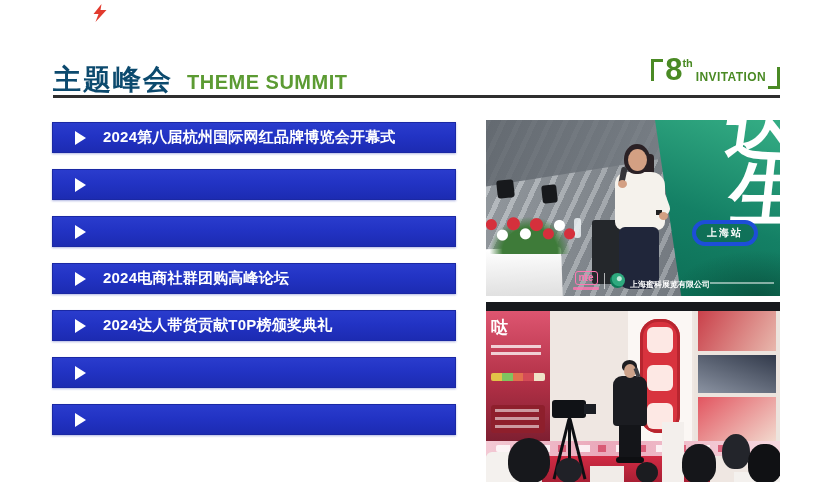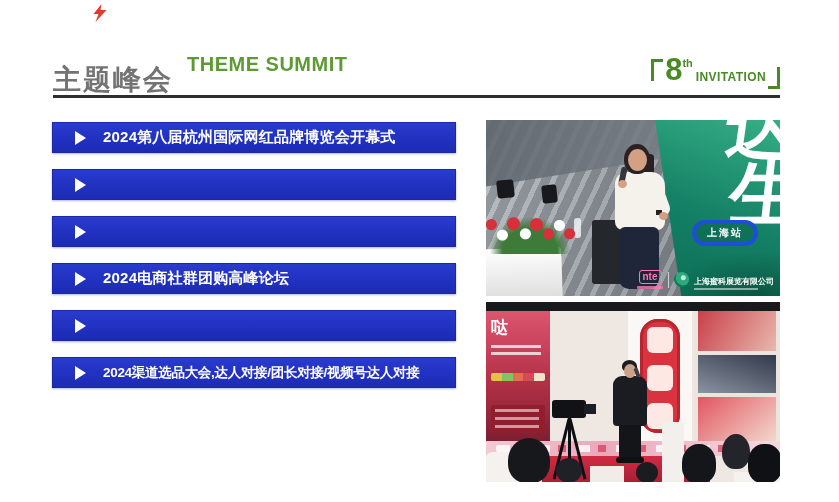--- a/index.html
+++ b/index.html
@@ -4,22 +4,22 @@
 <style>
   html,body{margin:0;padding:0;background:#fff;}
   .page{position:relative;width:839px;height:502px;background:#fff;overflow:hidden;
         font-family:"Liberation Sans","DejaVu Sans",sans-serif;}
 
   
   .corner-mark{position:absolute;left:92px;top:4px;width:16px;height:18px;}
 
   
   .title-row{position:absolute;left:53px;top:56px;height:38px;display:flex;align-items:flex-end;}
-  .title-zh{font-size:28px;font-weight:800;color:#737373;letter-spacing:2px;line-height:1;}
-  .title-en{font-size:20px;font-weight:800;color:var(--accent-green,#5c9b33);margin-left:14px;line-height:1;padding-bottom:20px;letter-spacing:.5px;}
+  .title-zh{font-size:28px;font-weight:800;color:#0c4a6e;letter-spacing:2px;line-height:1;}
+  .title-en{font-size:20px;font-weight:800;color:var(--accent-green,#5c9b33);margin-left:14px;line-height:1;padding-bottom:2px;letter-spacing:.5px;}
   .rule{position:absolute;left:53px;top:95px;width:727px;height:3px;background:var(--underline,#2e2e2e);}
   .badge{position:absolute;top:56px;right:59px;display:flex;align-items:flex-start;color:var(--badge-green,#4a8a24);}
   .brk-open{width:9px;height:19px;border-left:3px solid currentColor;border-top:3px solid currentColor;margin-top:3px;margin-right:2px;}
   .badge-num{font-size:31px;font-weight:800;line-height:28px;}
   .badge-sup{font-size:11px;font-weight:800;line-height:11px;margin-top:2px;}
   .badge-label{font-size:12px;font-weight:800;letter-spacing:.4px;margin:14px 2px 0 3px;}
   .brk-close{width:9px;height:19px;border-right:3px solid currentColor;border-bottom:3px solid currentColor;margin-top:11px;}
 
   
   .agenda{position:absolute;left:52px;top:122px;width:404px;}
@@ -77,21 +77,21 @@
   .w-clicker{position:absolute;left:170px;top:90px;width:6px;height:5px;background:#222;}
   .w-hand2{position:absolute;left:173px;top:92px;width:9px;height:8px;background:#d3a083;border-radius:50%;}
   .w-skirt{position:absolute;left:133px;top:107px;width:40px;height:62px;background:#20263a;border-radius:6px 6px 10px 10px;}
   .p1-logos{position:absolute;right:6px;bottom:6px;display:flex;align-items:center;gap:5px;}
   .nte-box{display:flex;flex-direction:column;align-items:center;}
   .nte-text{color:#ff77b2;font-weight:800;font-size:10px;border:1px solid #ff77b2;border-radius:3px;padding:0 3px;line-height:12px;}
   .nte-sub{width:26px;height:3px;background:rgba(255,119,178,.8);margin-top:2px;border-radius:1px;}
   .logo-div{width:1px;height:16px;background:rgba(255,255,255,.65);}
   .mk-circle{width:15px;height:15px;border-radius:50%;
       background:radial-gradient(circle at 62% 38%,#bfead9 2px,#2ea97e 3px 7px,#0d7a58 8px);}
-  .company{display:flex;flex-direction:column;margin-top:8px;}
+  .company{display:flex;flex-direction:row;margin-top:8px;}
   .company-name{color:#fff;font-size:8px;font-weight:700;line-height:9px;white-space:nowrap;}
   .company-sub{width:64px;height:2px;background:rgba(255,255,255,.5);margin-top:2px;}
 
   
   .p2-ceiling{position:absolute;left:0;top:0;width:100%;height:9px;background:#17191d;}
   .p2-left{position:absolute;left:0;top:9px;width:64px;height:130px;
       background:linear-gradient(180deg,#dd5570,#b23046 55%,#7e1f31);}
   .p2-dah{position:absolute;left:5px;top:5px;color:#fff;font-weight:800;font-size:17px;}
   .p2-lines{position:absolute;left:5px;top:34px;width:50px;height:14px;
       background:repeating-linear-gradient(180deg,rgba(255,255,255,.75) 0 3px,transparent 3px 7px);}
@@ -178,24 +178,27 @@
     </div>
     <div class="bar">
       <span class="tri"></span>
     </div>
     <div class="bar">
       <span class="tri"></span>
       <span class="bar-label">2024电商社群团购高峰论坛</span>
     </div>
     <div class="bar">
       <span class="tri"></span>
+      <span class="bar-label">2024达人带货贡献T0P榜颁奖典礼</span>
+    </div>
+    <div class="bar">
+      <span class="tri"></span>
     </div>
     <div class="bar long">
       <span class="tri"></span>
-      <span class="bar-label">2024渠道选品大会,达人对接/团长对接/视频号达人对接</span>
     </div>
   </div>
 
   <div class="photo" id="photo1">
     <div class="p1-wall"></div>
     <div class="p1-stripes"></div>
     <div class="p1-ceiling"></div>
     <div class="spk spk1"></div>
     <div class="spk spk2"></div>
     <div class="p1-green">

